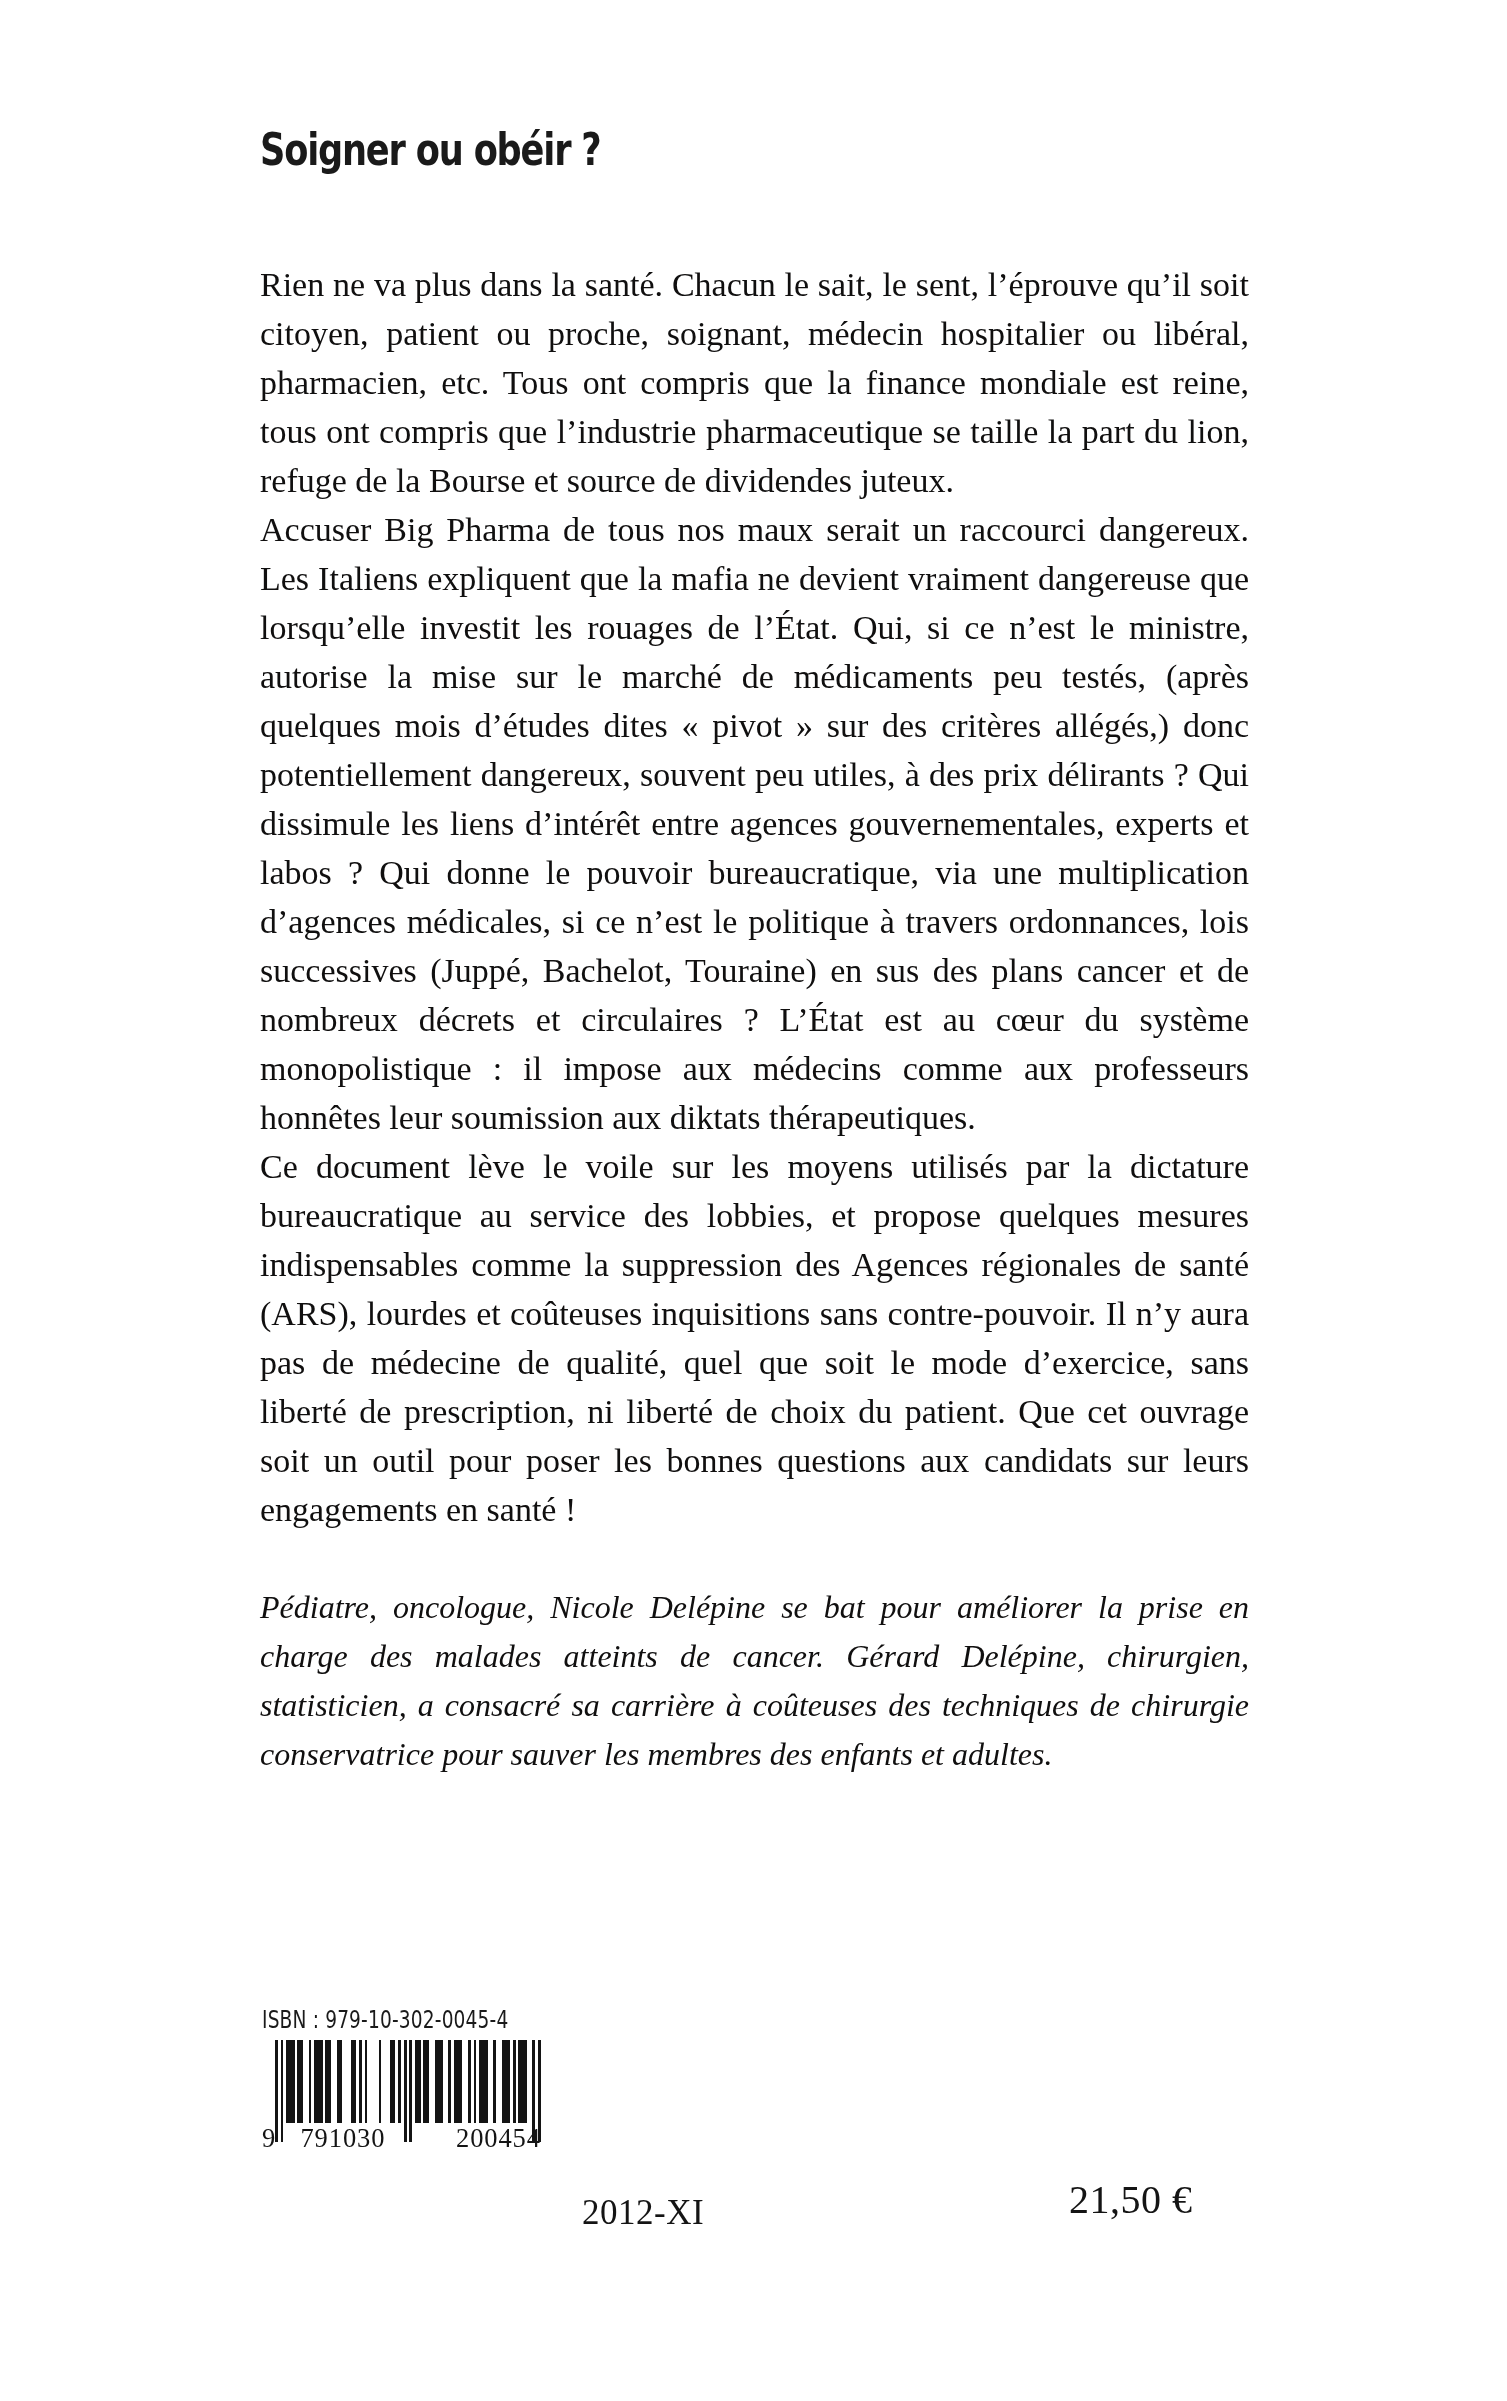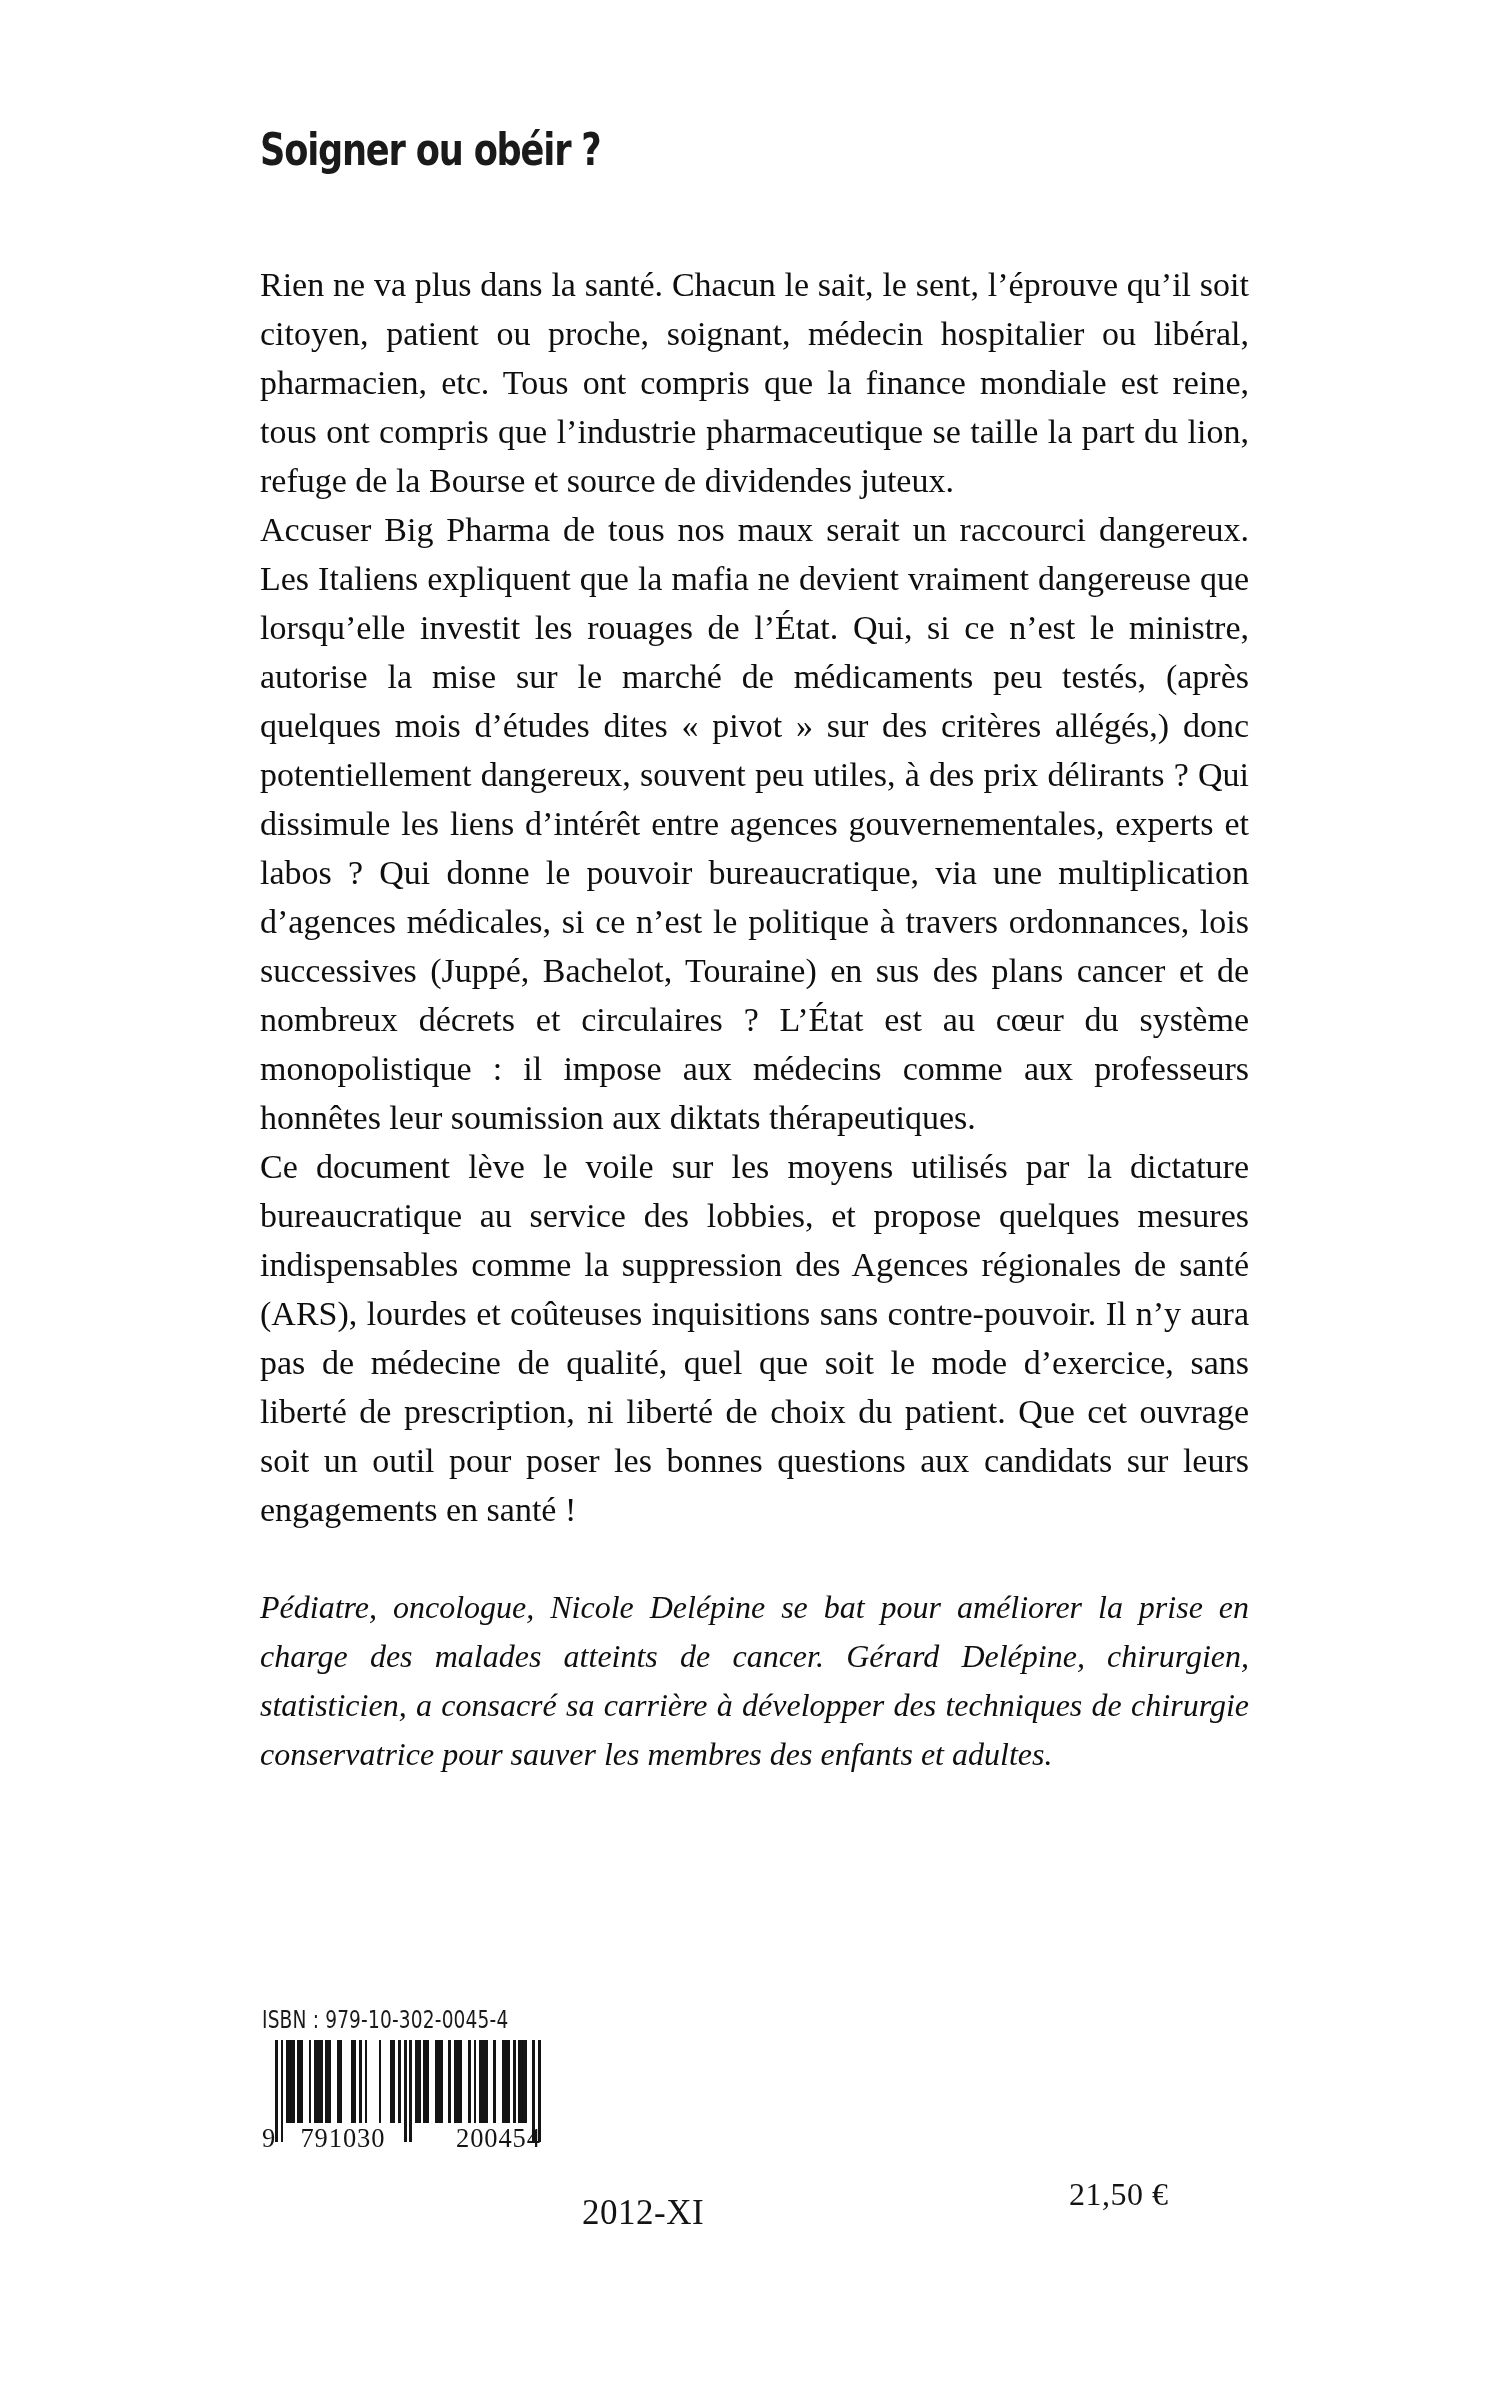--- a/index.html
+++ b/index.html
@@ -146,42 +146,42 @@
     font-size: 35px;
     color: #141414;
     letter-spacing: 0.5px;
   }
 
   .price {
     position: absolute;
     left: 809px;
     top: 170px;
     font-family: "Liberation Serif", "DejaVu Serif", serif;
-    font-size: 32px;
+    font-size: 40px;
     color: #141414;
     letter-spacing: 0.5px;
     white-space: nowrap;
   }
 </style>
 </head>
 <body>
 
 <div class="page">
 
   <div class="content">
 
     <h1 class="title">Soigner ou obéir ?</h1>
 
     <div class="body-block">
       <p class="para">Rien ne va plus dans la santé. Chacun le sait, le sent, l’éprouve qu’il soit citoyen, patient ou proche, soignant, médecin hospitalier ou libéral, pharmacien, etc. Tous ont compris que la finance mondiale est reine, tous ont compris que l’industrie pharmaceutique se taille la part du lion, refuge de la Bourse et source de dividendes juteux.</p>
       <p class="para">Accuser Big Pharma de tous nos maux serait un raccourci dangereux. Les Italiens expliquent que la mafia ne devient vraiment dangereuse que lorsqu’elle investit les rouages de l’État. Qui, si ce n’est le ministre, autorise la mise sur le marché de médicaments peu testés, (après quelques mois d’études dites « pivot » sur des critères allégés,) donc potentiellement dangereux, souvent peu utiles, à des prix délirants ? Qui dissimule les liens d’intérêt entre agences gouvernementales, experts et labos ? Qui donne le pouvoir bureaucratique, via une multiplication d’agences médicales, si ce n’est le politique à travers ordonnances, lois successives (Juppé, Bachelot, Touraine) en sus des plans cancer et de nombreux décrets et circulaires ? L’État est au cœur du système monopolistique : il impose aux médecins comme aux professeurs honnêtes leur soumission aux diktats thérapeutiques.</p>
       <p class="para">Ce document lève le voile sur les moyens utilisés par la dictature bureaucratique au service des lobbies, et propose quelques mesures indispensables comme la suppression des Agences régionales de santé (ARS), lourdes et coûteuses inquisitions sans contre-pouvoir. Il n’y aura pas de médecine de qualité, quel que soit le mode d’exercice, sans liberté de prescription, ni liberté de choix du patient. Que cet ouvrage soit un outil pour poser les bonnes questions aux candidats sur leurs engagements en santé !</p>
     </div>
 
-    <p class="bio">Pédiatre, oncologue, Nicole Delépine se bat pour améliorer la prise en charge des malades atteints de cancer. Gérard Delépine, chirurgien, statisticien, a consacré sa carrière à développer des techniques de chirurgie conservatrice pour sauver les membres des enfants et adultes.</p>
+    <p class="bio">Pédiatre, oncologue, Nicole Delépine se bat pour améliorer la prise en charge des malades atteints de cancer. Gérard Delépine, chirurgien, statisticien, a consacré sa carrière à coûteuses des techniques de chirurgie conservatrice pour sauver les membres des enfants et adultes.</p>
 
   </div>
 
   <div class="footer">
 
     <div class="isbn">ISBN : 979-10-302-0045-4</div>
 
     <div class="barcode-wrap">
       <div class="barcode-bars" id="barcode-bars">
           <div class="bar guard" style="width: 2.8px;"></div>

